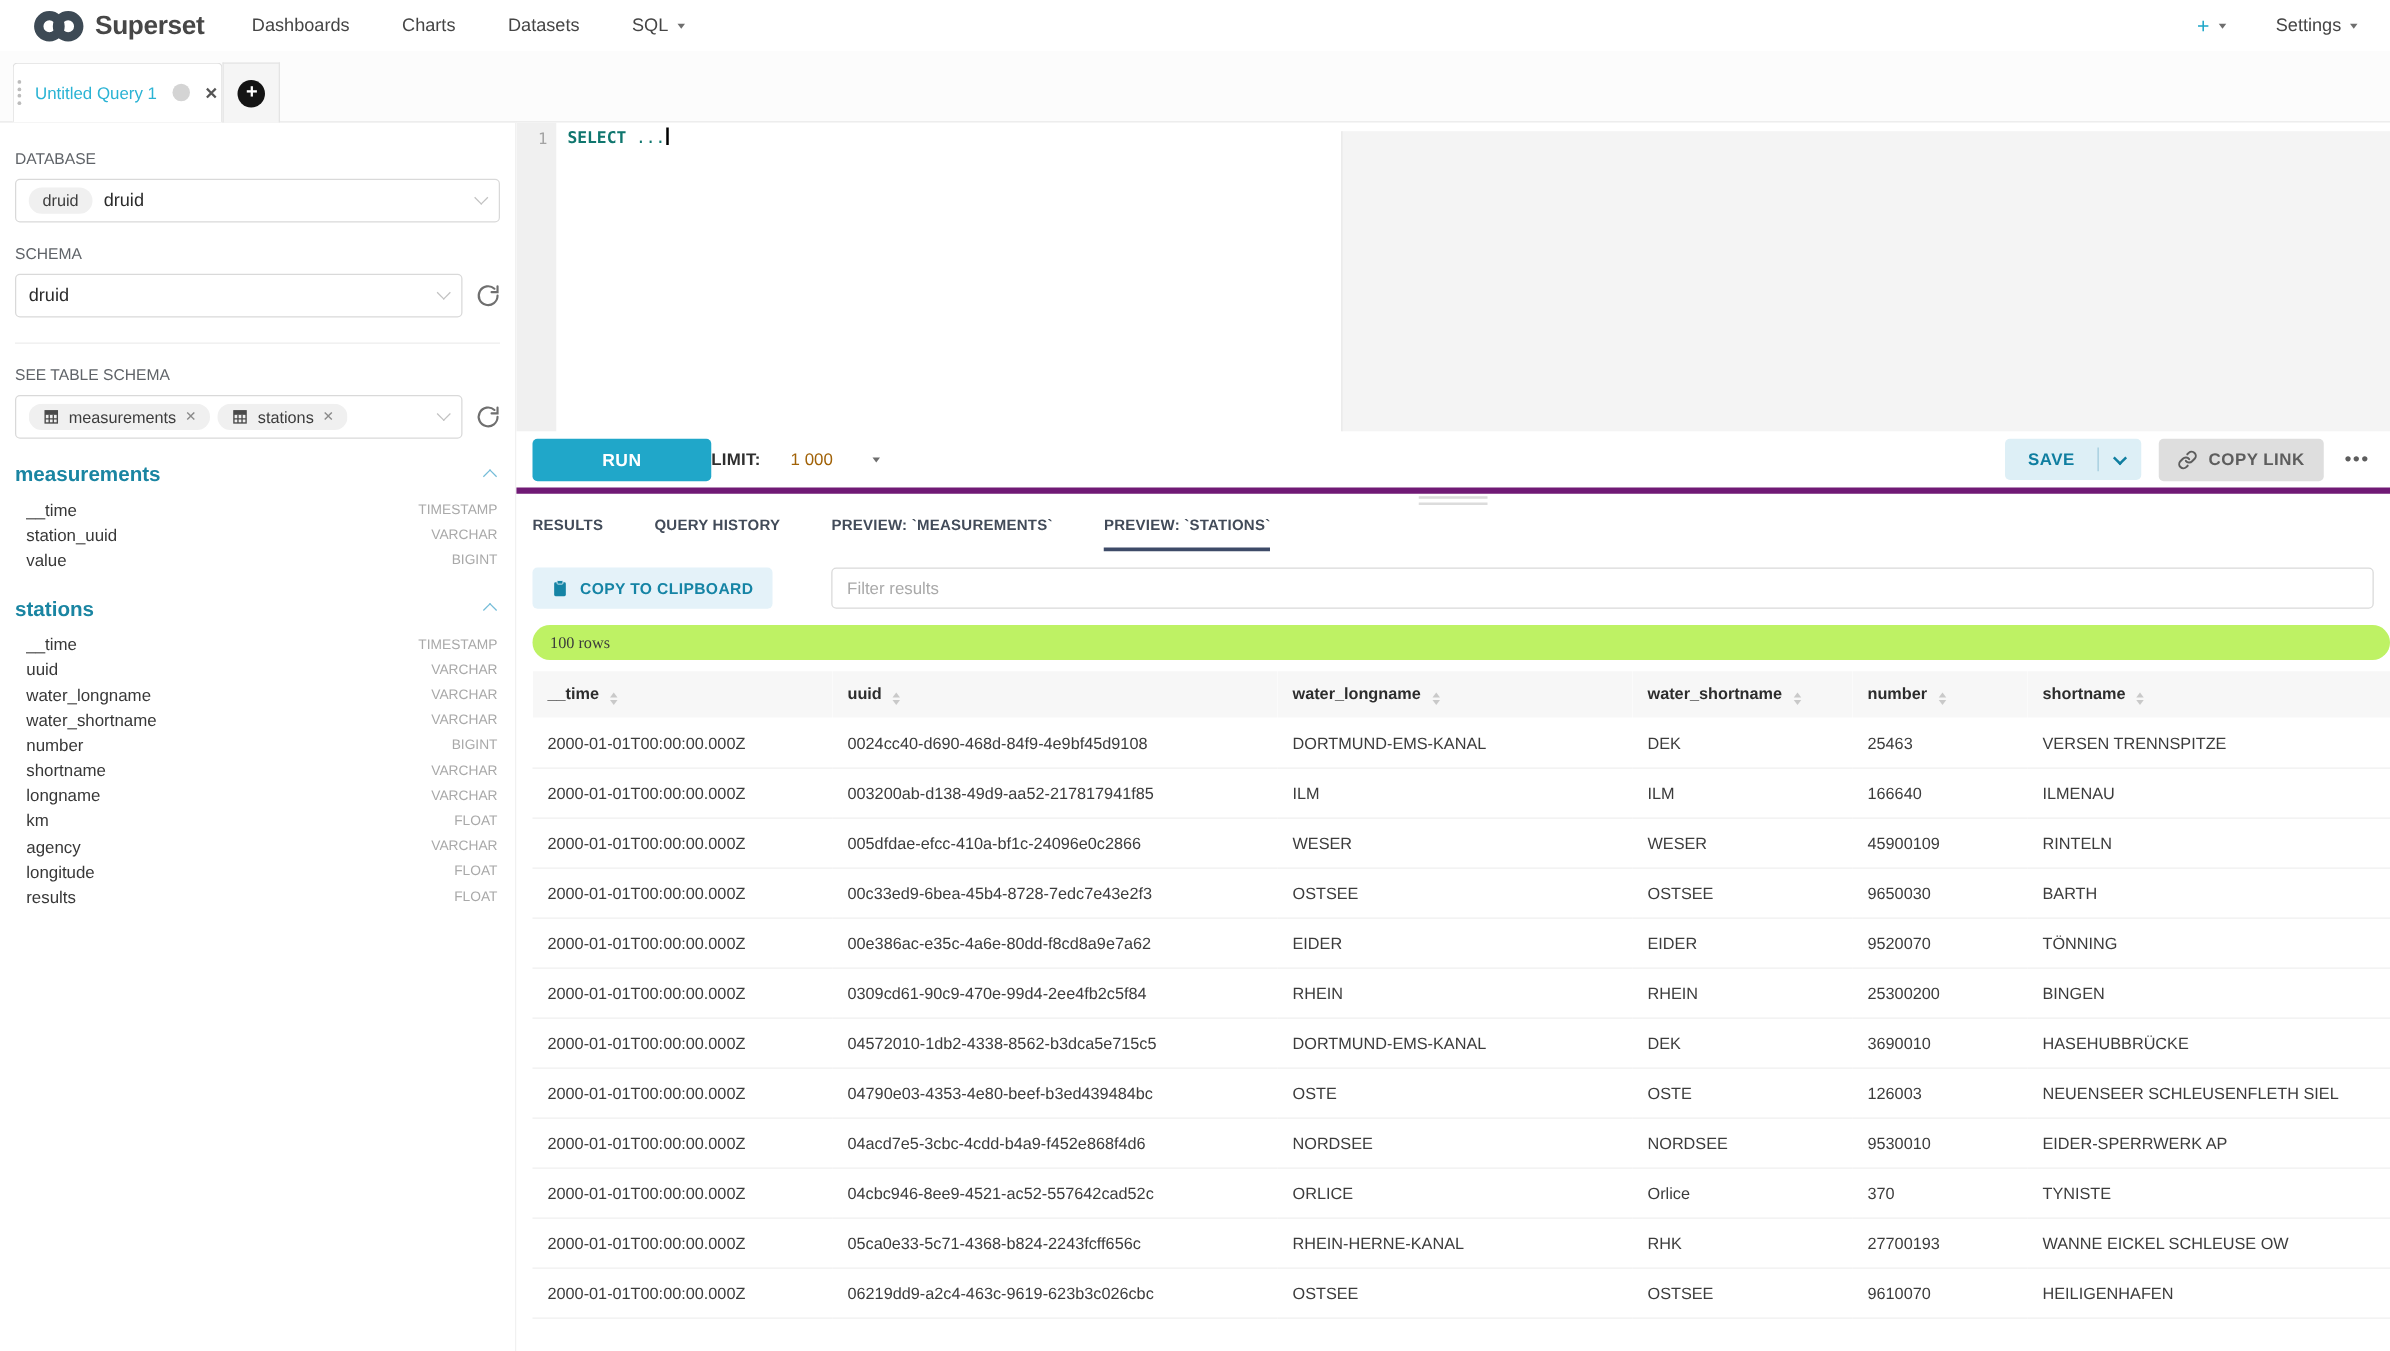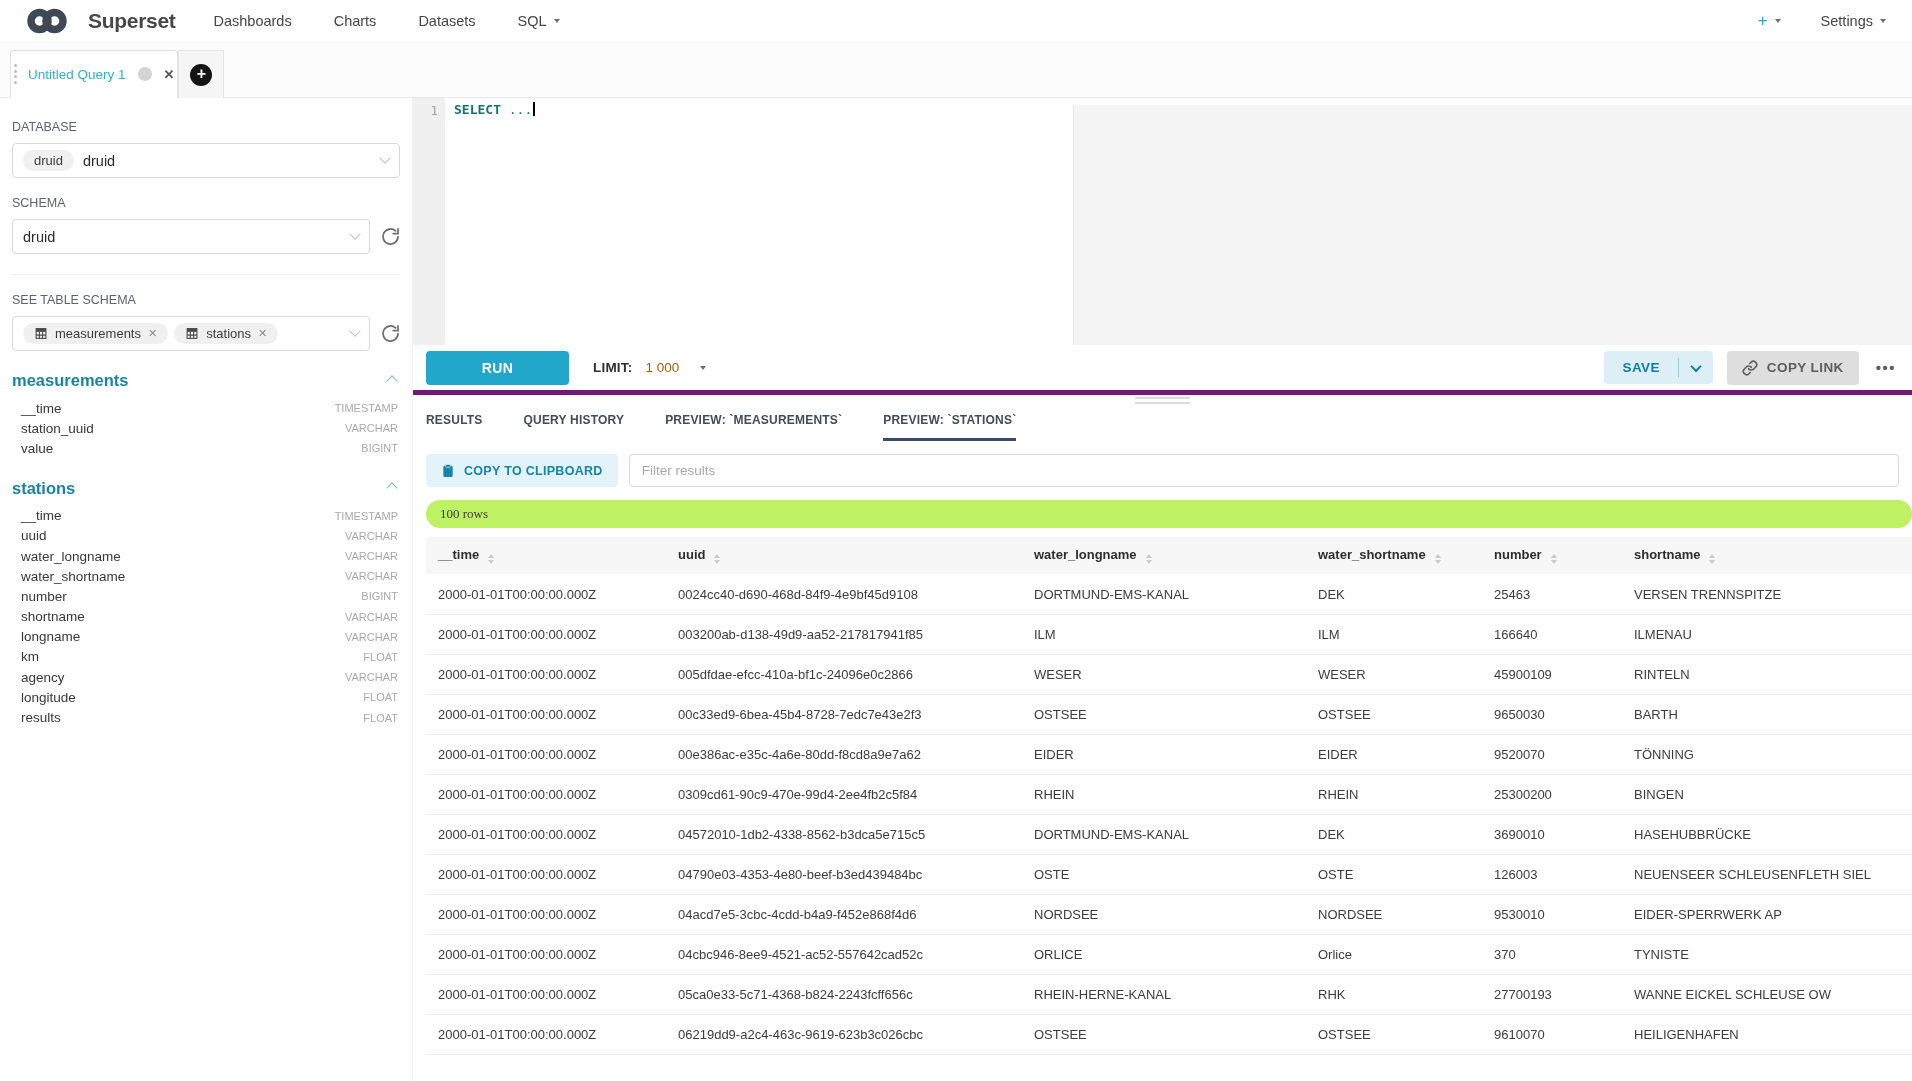--- a/index.html
+++ b/index.html
@@ -1,21 +1,21 @@
 <!DOCTYPE html>
 <html><head>
 <meta charset="utf-8">
 <style>
   * { margin:0; padding:0; box-sizing:border-box; }
   html,body { width:1912px; height:1081px; background:#fff; overflow:hidden;
     font-family:"Liberation Sans", sans-serif; color:#383838; }
 
   
   .topnav { height:41px; display:flex; align-items:center; padding:0 26px; background:#fff; }
-  .brand { display:flex; align-items:center; gap:20px; margin-right:38px; }
+  .brand { display:flex; align-items:center; gap:8px; margin-right:38px; }
   .brand-text { font-size:21px; font-weight:bold; color:#474747; letter-spacing:-0.3px; }
   .main-nav { display:flex; align-items:center; gap:42px; }
   .nav-item { font-size:14.5px; color:#454545; display:flex; align-items:center; gap:7px; cursor:pointer; }
   .topnav-right { margin-left:auto; display:flex; align-items:center; gap:40px; }
   .plus-menu { display:flex; align-items:center; gap:7px; font-size:17px; color:#20a7c9; }
   .settings-menu { display:flex; align-items:center; gap:7px; font-size:14.5px; color:#454545; }
   .tri-down { width:0; height:0; border-left:4px solid transparent; border-right:4px solid transparent; border-top:5px solid #6e6e6e; }
   .tri-down.sm { border-left-width:3.5px; border-right-width:3.5px; border-top-width:4.5px; }
 
   
@@ -59,21 +59,21 @@
   .editor { height:247px; display:flex; position:relative; background:#fff; }
   .gutter { width:32px; background:#f0f0f0; color:#a3a3a3; font-family:"DejaVu Sans Mono", monospace; font-size:12.5px; text-align:right; padding:5px 7px 0 0; }
   .code-area { flex:1; padding:4px 0 0 9px; font-family:"DejaVu Sans Mono", monospace; font-size:13px; color:#0f766e; position:relative; }
   .kw { font-weight:bold; }
   .cursor { display:inline-block; width:1.5px; height:14px; background:#000; vertical-align:-2px; margin-left:1px; }
   .editor-right-shade { position:absolute; top:7px; bottom:0; left:628px; right:0; background:#f4f4f4; border-left:1px solid #e8e8e8; }
 
   
   .toolbar { height:50px; display:flex; align-items:center; padding:0 13px; border-bottom:5px solid #701a75; }
   .run-btn { width:143px; height:34px; background:#20a7c9; border:none; border-radius:4px; color:#fff; font-weight:bold; font-size:14px; letter-spacing:0.4px; display:flex; align-items:center; justify-content:center; cursor:pointer; font-family:inherit; }
-  .limit-group { margin-left:24px; display:flex; align-items:center; gap:13px; cursor:pointer; }
+  .limit-group { display:flex; align-items:center; gap:24px; cursor:pointer; }
   .limit-label { font-size:13.5px; font-weight:bold; color:#2f2f2f; letter-spacing:0.2px; }
   .limit-value { font-size:13.5px; color:#a16207; }
   .limit-caret { margin-left:8px; }
   .toolbar-right { margin-left:auto; display:flex; align-items:center; gap:14px;padding-left:12px; }
   .save-btn { display:flex; align-items:stretch; background:#ddeff6; border-radius:4px; color:#0f7ea0; font-weight:bold; font-size:13.5px; cursor:pointer; }
   .save-main { padding:9px 18px; letter-spacing:0.4px; }
   .save-sep { width:1px; background:#9ecadb; margin:7px 0; }
   .save-caret-zone { padding:0 13px; display:flex; align-items:center; }
   .save-chev { width:8px; height:8px; border-right:2px solid #0f7ea0; border-bottom:2px solid #0f7ea0; transform:rotate(45deg) translate(-1px,-1px); }
   .copy-link-btn { background:#dedede; border:none; border-radius:4px; color:#5d5d5d; font-weight:bold; font-size:13.5px; letter-spacing:0.4px; padding:9px 15px; display:flex; align-items:center; gap:9px; cursor:pointer; font-family:inherit; }
@@ -84,21 +84,21 @@
   .splitter i { width:55px; height:2px; background:#dcdcdc; }
 
   
   .results-tabs { display:flex; gap:41px; padding:8px 13px 0; }
   .rtab { font-size:12px; font-weight:bold; letter-spacing:0.2px; color:#424b59; padding-bottom:11px; cursor:pointer; border-bottom:3px solid transparent; }
   .rtab.active { border-bottom-color:#3e4b68; }
 
   
   .results-controls { display:flex; align-items:center; gap:11px; padding:13px 13px 0; }
   .copy-clip-btn { flex:none; background:#e4f2f9; border:none; border-radius:4px; color:#1584a5; font-weight:bold; font-size:12.5px; letter-spacing:0.3px; padding:9px 15px; display:flex; align-items:center; gap:9px; cursor:pointer; font-family:inherit; }
-  .filter-input { flex:1; height:33px; border:1px solid #d9d9d9; border-radius:4px; padding:0 12px; font-size:13.5px; color:#333; font-family:inherit; outline:none; }
+  .filter-input { flex:1; height:33px; border:1px solid #d9d9d9; border-radius:4px; padding:0 12px; font-size:13.5px; color:#333; font-family:inherit; outline:none;margin-left:36px; }
   .filter-input::placeholder { color:#a9a9a9; }
   .rows-badge { display:inline-block; background:#bef264; border-radius:14px; padding:6px 14px; font-size:13px; color:#3b3b3b; margin:13px 0 9px 13px;font-family:Liberation Serif, serif; }
 
   
   .results-table { width:calc(100% - 13px); margin-left:13px; border-collapse:collapse; table-layout:fixed; }
   .results-table th { background:#f7f7f7; text-align:left; font-size:13px; font-weight:bold; color:#2d2d2d; padding:10px 12px; white-space:nowrap; overflow:hidden; cursor:pointer; }
   .results-table td { font-size:13px; color:#3c3c3c; padding:12px 12px; border-bottom:1px solid #f0f0f0; white-space:nowrap; overflow:hidden; }
   .results-table tr.data-row:first-child td { border-top:1px solid #fff; }
   .sort-icon { display:inline-flex; flex-direction:column; gap:2px; margin-left:9px; vertical-align:1px; }
   .sort-icon i.up { width:0;height:0;border-left:3.5px solid transparent;border-right:3.5px solid transparent;border-bottom:4.5px solid #c9c9c9; }

